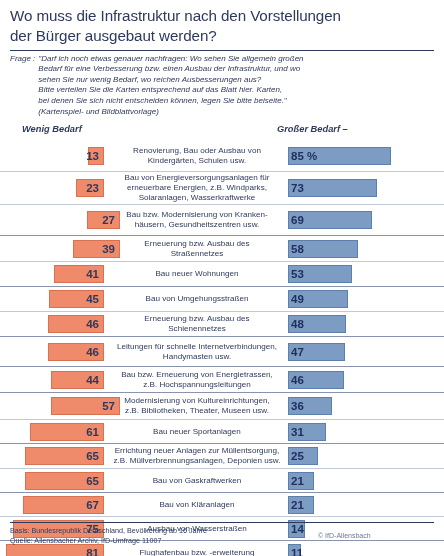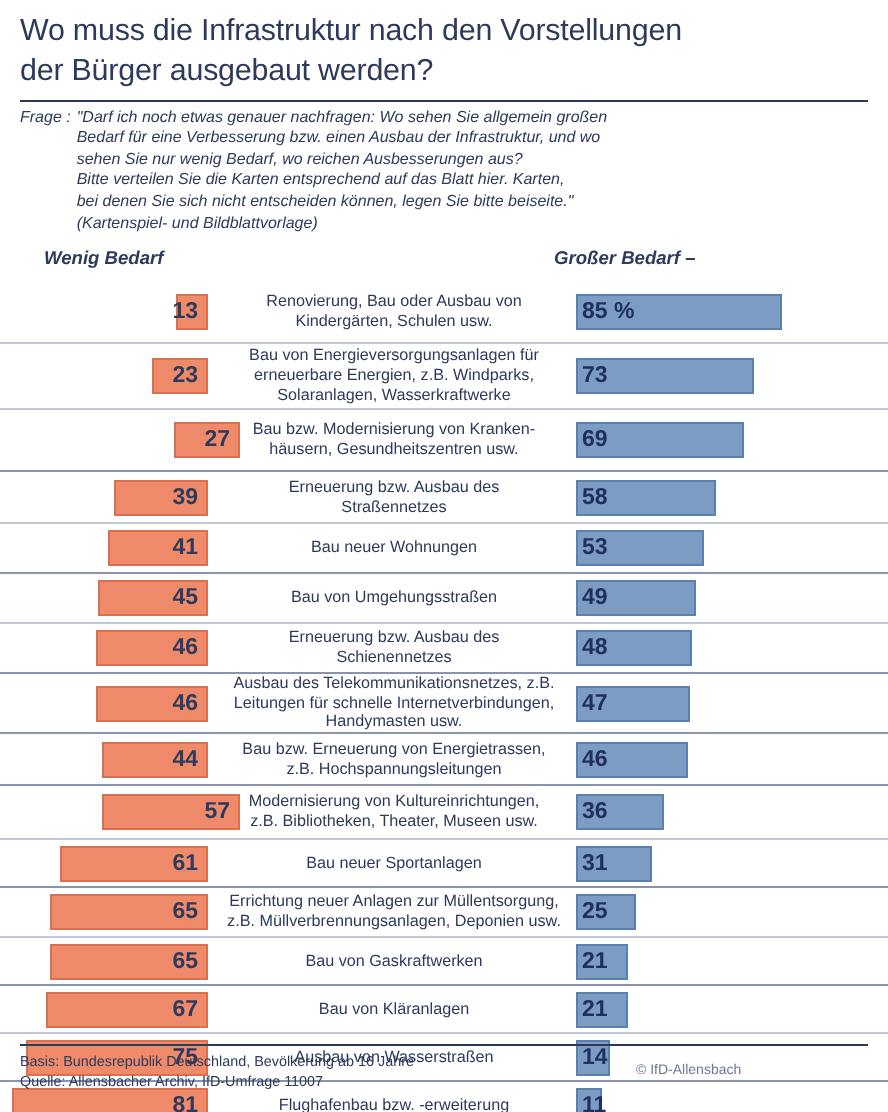--- a/index.html
+++ b/index.html
@@ -182,21 +182,21 @@
           <div class="val-left">27</div>
         </div>
         <div class="cat">
           <div>Bau bzw. Modernisierung von Kranken-</div>
           <div>häusern, Gesundheitszentren usw.</div>
         </div>
         <div class="bar-right" style="width: 83.835px; background: rgb(124, 156, 196);"></div>
         <div class="val-right">69</div>
       </div>
       <div class="row thin" style="height: 26px;">
-        <div class="barwrap-left" style="left: 0px; width: 104px;">
+        <div class="barwrap-left" style="left: 16px; width: 104px;">
           <div class="bar-left" style="width: 47.385px; background: rgb(239, 139, 107);"></div>
           <div class="val-left">39</div>
         </div>
         <div class="cat">
           <div>Erneuerung bzw. Ausbau des</div>
           <div>Straßennetzes</div>
         </div>
         <div class="bar-right" style="width: 70.47px; background: rgb(124, 156, 196);"></div>
         <div class="val-right">58</div>
       </div>
@@ -233,21 +233,20 @@
         </div>
         <div class="bar-right" style="width: 58.32px; background: rgb(124, 156, 196);"></div>
         <div class="val-right">48</div>
       </div>
       <div class="row" style="height: 30px;">
         <div class="barwrap-left" style="left: 0px; width: 104px;">
           <div class="bar-left" style="width: 55.89px; background: rgb(239, 139, 107);"></div>
           <div class="val-left">46</div>
         </div>
         <div class="cat">
-          <div>Ausbau des Telekommunikationsnetzes,  z.B.</div>
           <div>Leitungen für schnelle Internetverbindungen,</div>
           <div>Handymasten usw.</div>
         </div>
         <div class="bar-right" style="width: 57.105px; background: rgb(124, 156, 196);"></div>
         <div class="val-right">47</div>
       </div>
       <div class="row" style="height: 26px;">
         <div class="barwrap-left" style="left: 0px; width: 104px;">
           <div class="bar-left" style="width: 53.46px; background: rgb(239, 139, 107);"></div>
           <div class="val-left">44</div>

